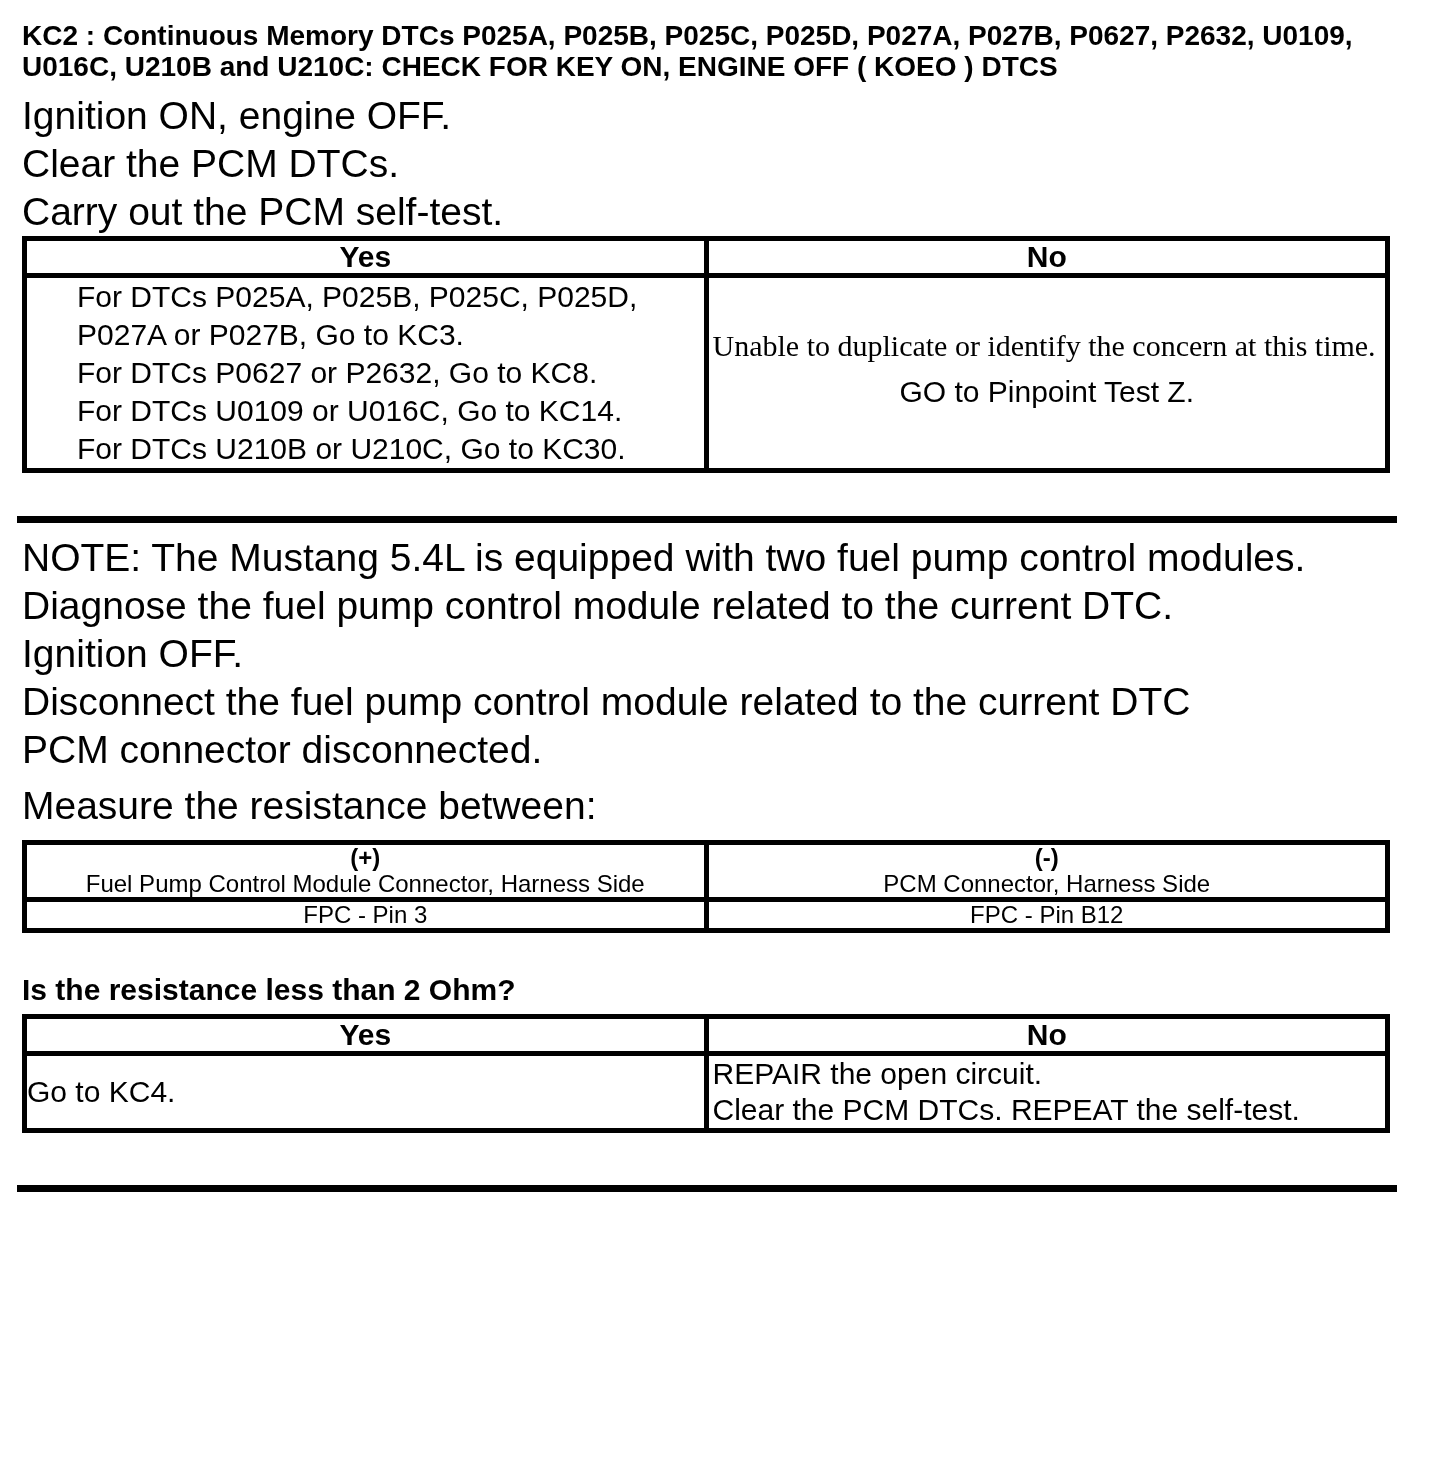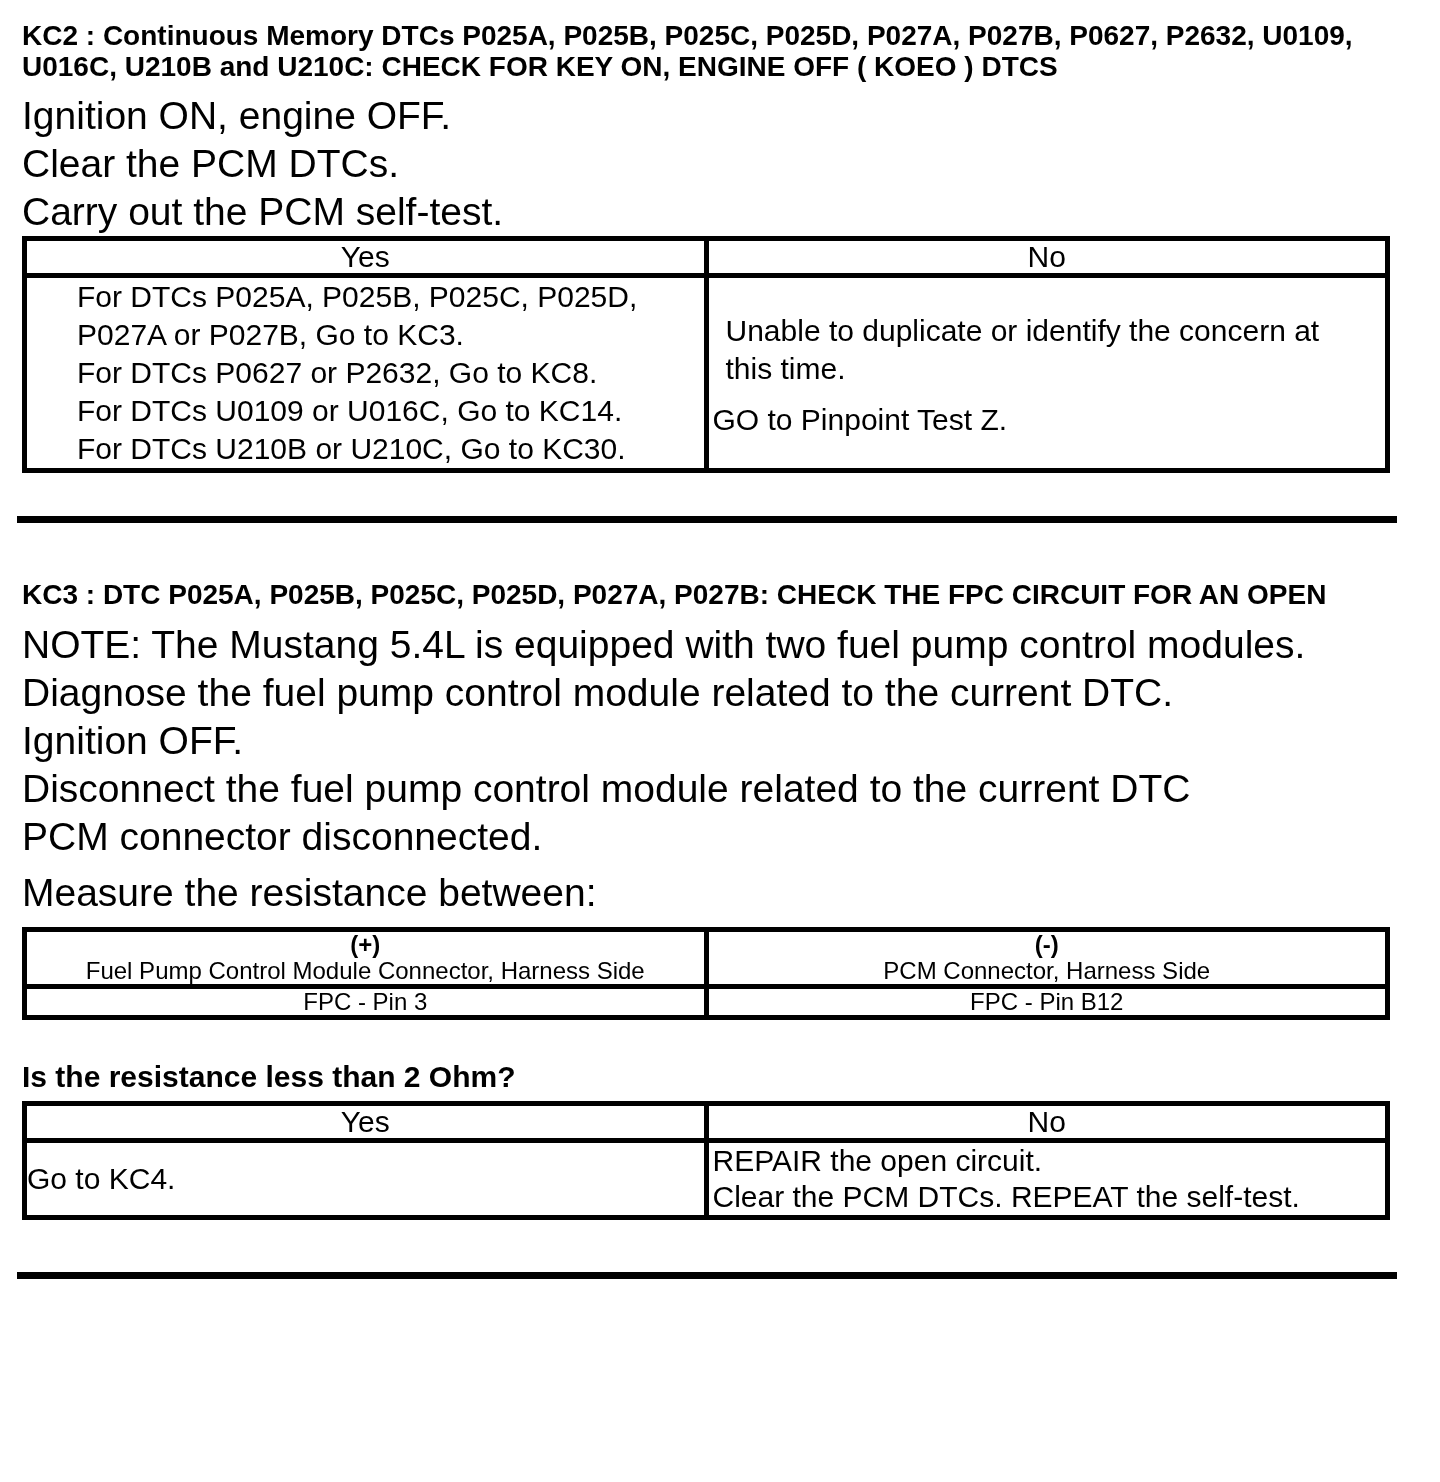--- a/index.html
+++ b/index.html
@@ -44,32 +44,32 @@
     width: 1368px;
     margin: 0;
   }
   table.result-table th,
   table.result-table td {
     border: 5px solid #000;
     font-size: 30px;
     padding: 0;
   }
   table.result-table th {
-    font-weight: normal;
+    font-weight: bold;
     text-align: center;
     line-height: 32px;
     height: 32px;
   }
   .tbl1 { margin-top: 28px; }
   .tbl1 td { height: 190px; vertical-align: middle; }
   .tbl1 td.yes-cell { padding: 0 4px; }
   .tbl1 .yes-line { line-height: 38px; text-align: left; margin-left: 46px; }
   .tbl1 td.no-cell { padding: 0 4px; }
-  .tbl1 .no-text { line-height: 38px; text-align: left; margin: 13px; }
-  .tbl1 .no-action { line-height: 38px; margin: 8px 0 8px 0; }
+  .tbl1 .no-text { line-height: 38px; text-align: left; margin: 0; font-family: Liberation Serif, serif; }
+  .tbl1 .no-action { line-height: 38px; text-align: center; margin: 8px 0 8px 0; }
 
   .tbl3 { margin-top: 36px; }
   .tbl3 td { height: 72px; vertical-align: middle; }
   .tbl3 td.yes-cell { line-height: 36px; }
   .tbl3 td.no-cell { padding: 0 4px; }
   .tbl3 .no-line { line-height: 36px; text-align: left; }
 
   table.measure-table {
     border-collapse: collapse;
     table-layout: fixed;
@@ -128,21 +128,20 @@
       <td class="no-cell">
         <p class="no-text">Unable to duplicate or identify the concern at this time.</p>
         <p class="no-action">GO to Pinpoint Test Z.</p>
       </td>
     </tr>
   </tbody>
     </table>
 
   <div class="rule rule1"></div>
 
-  <h2 class="kc-heading" style="margin-top:56px;">KC3 : DTC P025A, P025B, P025C, P025D, P027A, P027B: CHECK THE FPC CIRCUIT FOR AN OPEN</h2>
 
   <p class="body-line note-para">NOTE: The Mustang 5.4L is equipped with two fuel pump control modules. Diagnose the fuel pump control module related to the current DTC.</p>
 
   <p class="body-line">Ignition OFF.</p>
   <p class="body-line">Disconnect the fuel pump control module related to the current DTC</p>
   <p class="body-line">PCM connector disconnected.</p>
 
   <p class="body-line measure-line">Measure the resistance between:</p>
 
   <table class="measure-table">

